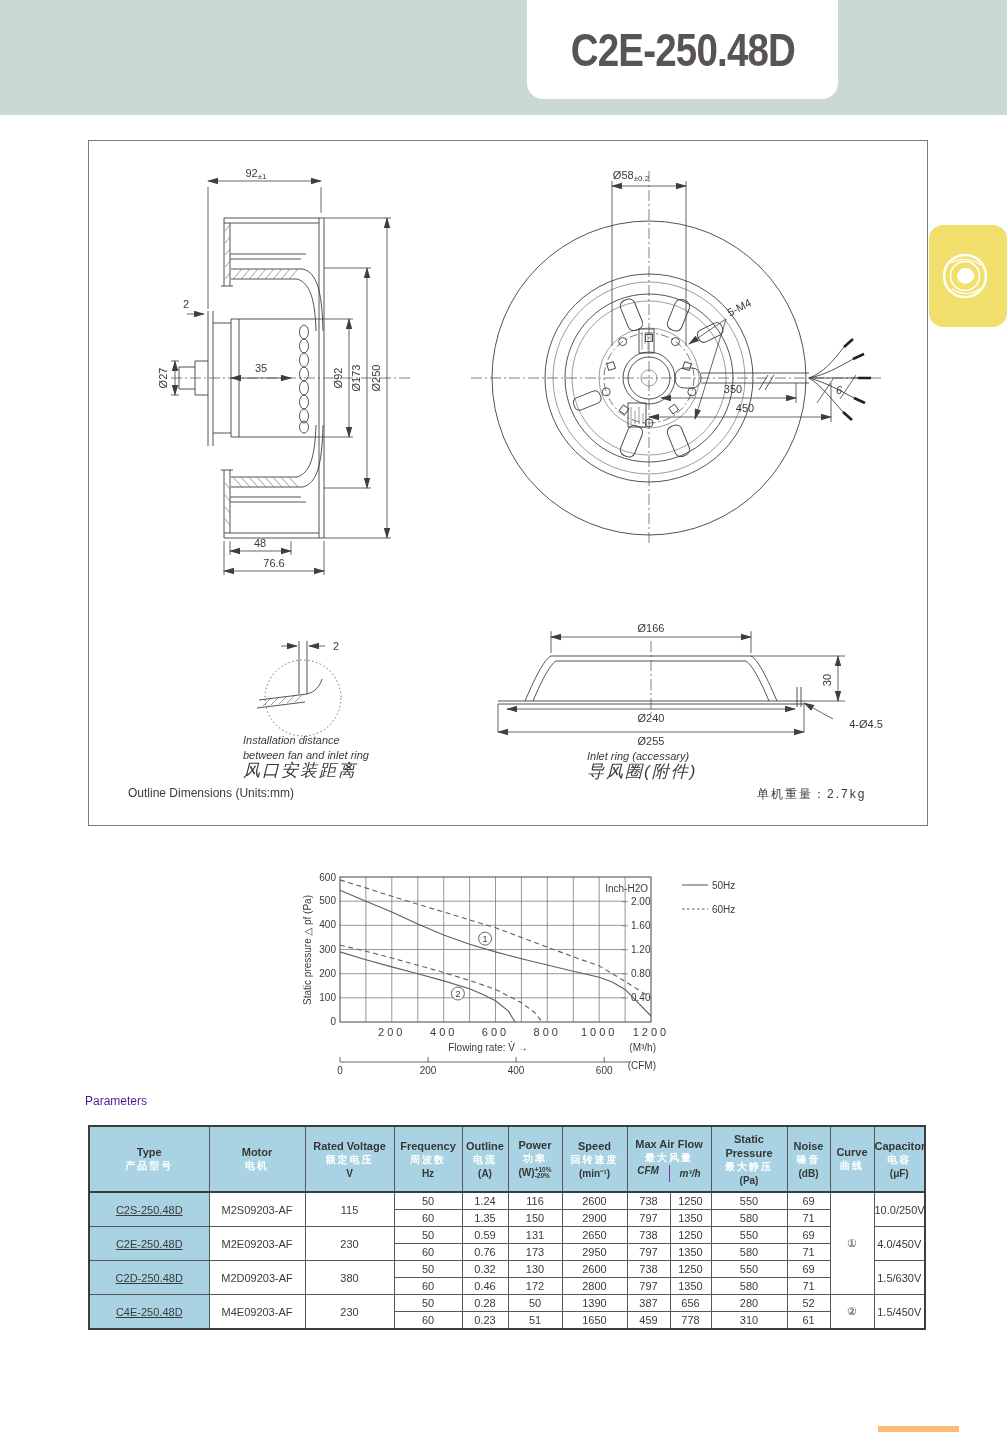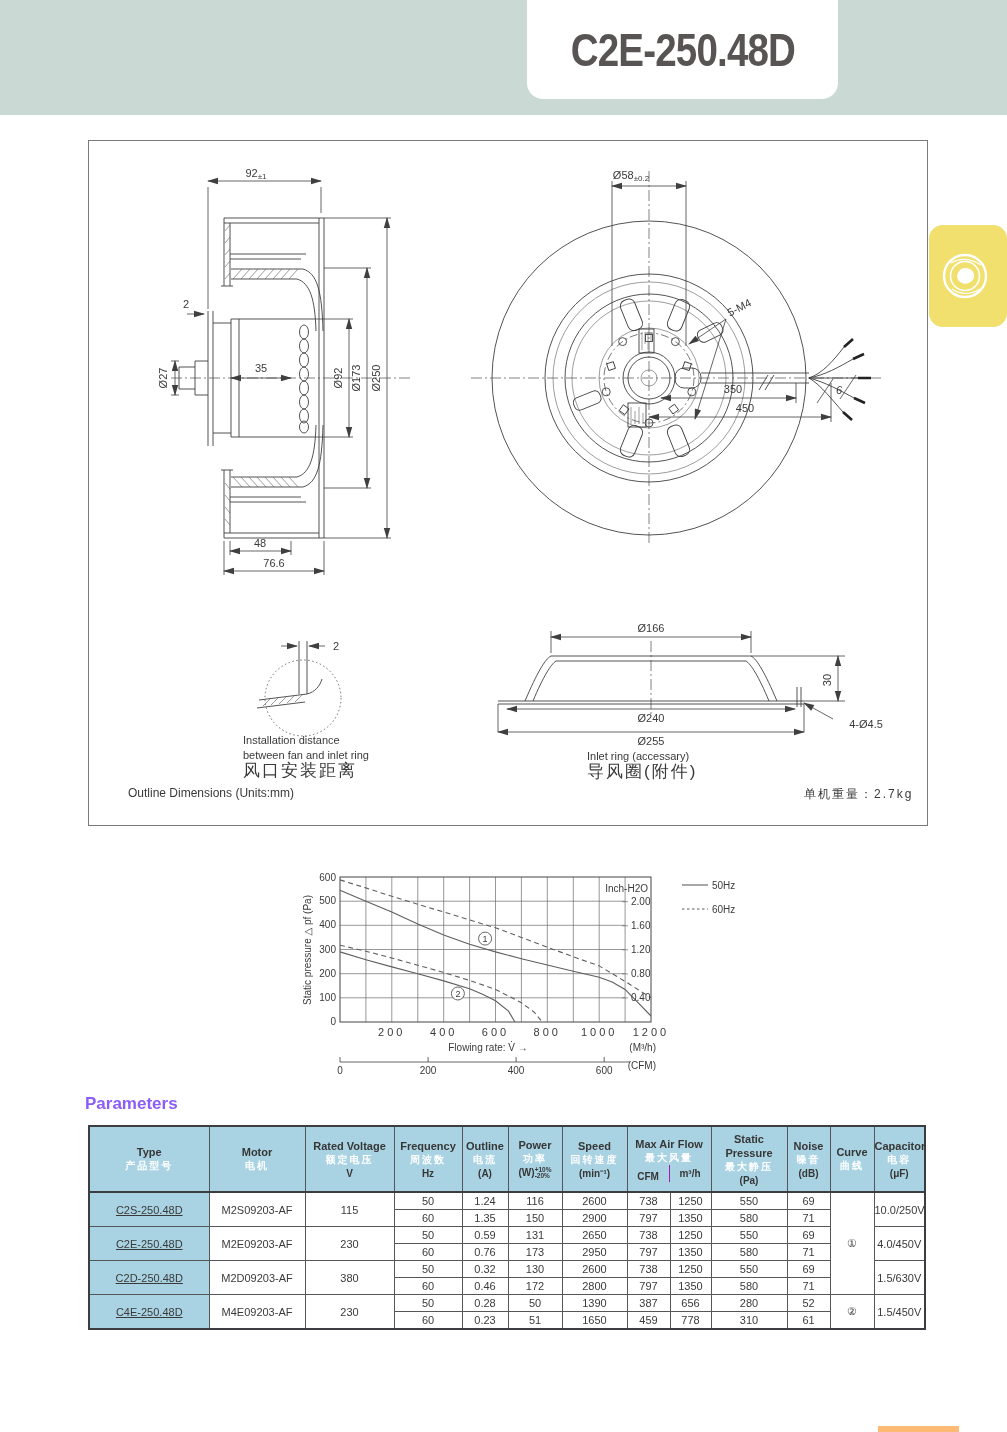--- a/index.html
+++ b/index.html
@@ -9,54 +9,54 @@
   
   .band{left:0;top:0;width:1007px;height:115px;background:#cbd9d5;}
   .titlebox{left:527px;top:0;width:311px;height:99px;background:#fff;border-radius:0 0 16px 16px;
             display:flex;align-items:center;justify-content:center;}
   .title{font-size:47px;font-weight:bold;color:#595454;letter-spacing:-1px;
          transform:scaleX(.82);white-space:nowrap;}
   
   .logo{left:929px;top:225px;width:78px;height:102px;background:#f1e06e;border-radius:14px;}
   
   .dbox{left:88px;top:140px;width:838px;height:684px;border:1.5px solid #7a7a7a;background:#fff;}
-  .note{font-size:11px;line-height:15px;color:#3a3a3a;}
+  .note{font-size:11px;line-height:15px;color:#3a3a3a;font-style:italic;}
   .note-cn{font-size:17px;letter-spacing:2px;color:#3a3a3a;}
   .capt{font-size:12px;color:#3a3a3a;}
   .weight{font-size:12px;letter-spacing:2px;color:#3a3a3a;}
   
   svg{overflow:visible;}
   svg text{font-family:"Liberation Sans",sans-serif;fill:#3a3a3a;}
   .ln{stroke:#3f3f3f;stroke-width:0.9;fill:none;}
   .thin{stroke:#5a5a5a;stroke-width:0.6;fill:none;}
   .cl{stroke:#4a4a4a;stroke-width:0.7;fill:none;stroke-dasharray:11 3 2 3;}
   .dimln{stroke:#3f3f3f;stroke-width:0.8;fill:none;}
   .dim{font-size:11px;}
   .dot{stroke:#4a4a4a;stroke-width:0.8;fill:none;stroke-dasharray:1.5 2.5;}
   
   .grid{stroke:#6b6b6b;stroke-width:0.7;fill:none;}
   .frame{stroke:#555;stroke-width:1.1;fill:none;}
   .ser{stroke:#5f5f5f;stroke-width:1.1;fill:none;}
   .tick{font-size:10px;}
   .xlab{font-size:11px;letter-spacing:3px;}
   
-  .ptitle{left:85px;top:1094px;font-size:17px;font-weight:bold;color:#8b5cf6;}
+  .ptitle{left:85px;top:1094px;font-size:12px;font-weight:normal;color:#4c1d95;}
   table.params{position:absolute;left:88px;top:1125px;border-collapse:collapse;table-layout:fixed;
      width:836px;}
   table.params th,table.params td{border:1px solid #55565a;padding:0;text-align:center;}
   table.params{border:2px solid #3c3d40;}
   table.params thead th{background:#a9d3e2;height:64px;vertical-align:middle;border-bottom:2px solid #3c3d40;}
   table.params td{height:16px;font-size:11px;color:#3a3a3a;}
   tr.grp td{border-top:1.8px solid #3c3d40;}
   td.typec{background:#a9d3e2;text-decoration:underline;}
   .h-en{font-size:11px;color:#363636;line-height:14px;}
   .h-cn{font-size:10px;color:#fff;letter-spacing:2px;line-height:14px;}
   .h-u{font-size:10px;color:#363636;line-height:13px;}
   .tol{display:inline-block;vertical-align:middle;font-size:6.5px;line-height:6.5px;text-align:left;}
-  .afu{display:flex;align-items:flex-end;height:17px;}
+  .afu{display:flex;align-items:flex-start;height:17px;font-style:italic;}
   .afu span{flex:1;font-size:10px;color:#363636;}
   .afu .d2{border-left:1px solid #a21caf;height:17px;line-height:17px;}
   
   .pagenum{left:878px;top:1426px;width:49px;height:74px;background:#fdba74;
            font-size:13px;color:#3c3c3c;padding-left:32px;}
   .pagenum div{line-height:16px;}
 </style>
 </head>
 <body>
 
@@ -263,21 +263,21 @@
     <div class="abs note" style="left:154px;top:592px">
       <div>Installation distance</div>
       <div>between fan and inlet ring</div>
       <div class="note-cn">风口安装距离</div>
     </div>
     <div class="abs note" style="left:498px;top:608px">
       <div>Inlet ring  (accessary)</div>
       <div class="note-cn">导风圈(附件)</div>
     </div>
     <div class="abs capt" style="left:39px;top:645px">Outline Dimensions (Units:mm)</div>
-    <div class="abs weight" style="left:715px;top:645px">单机重量：2.7kg</div>
+    <div class="abs weight" style="left:668px;top:645px">单机重量：2.7kg</div>
   </div>
 
   <svg class="abs" style="left:300px;top:862px" width="440" height="215" viewBox="0 0 440 215">
     <g class="grid">
       <path d="M65.9,15 V160 M91.8,15 V160 M117.8,15 V160 M143.7,15 V160 M169.6,15 V160 M195.5,15 V160 M221.4,15 V160 M247.3,15 V160 M273.3,15 V160 M299.2,15 V160 M325.1,15 V160"></path>
       <path d="M40,135.8 H325.1 M40,111.7 H325.1 M40,87.5 H325.1 M40,63.3 H325.1 M40,39.2 H325.1"></path>
       <path d="M322,39.7 H328 M322,63.8 H328 M322,87.8 H328 M322,111.9 H328 M322,135.9 H328"></path>
     </g>
     <rect class="frame" x="40" y="15" width="311" height="145"></rect>
 

